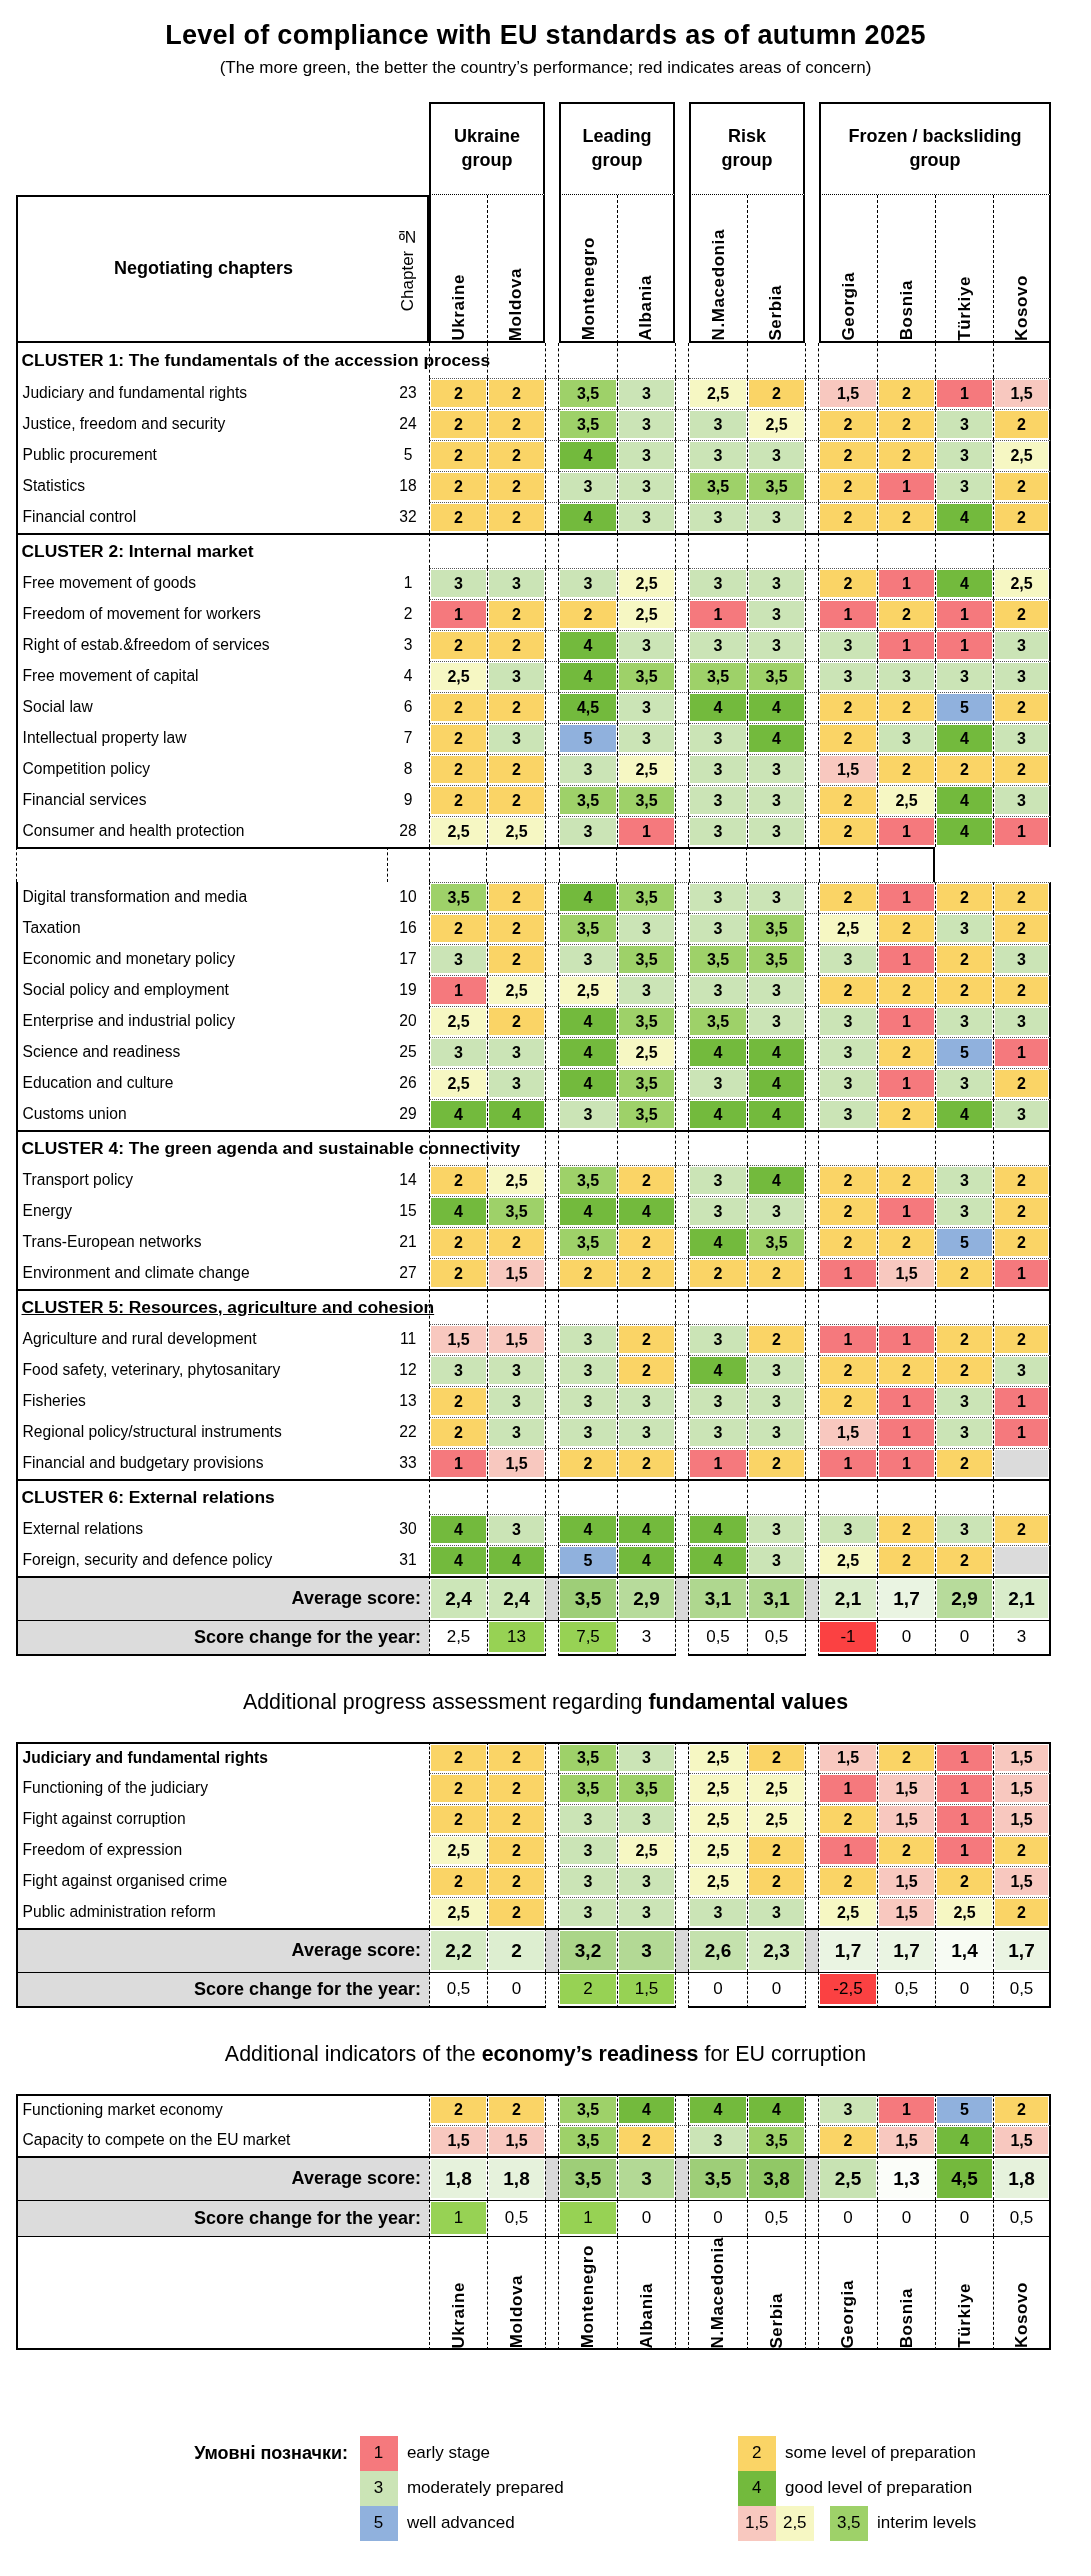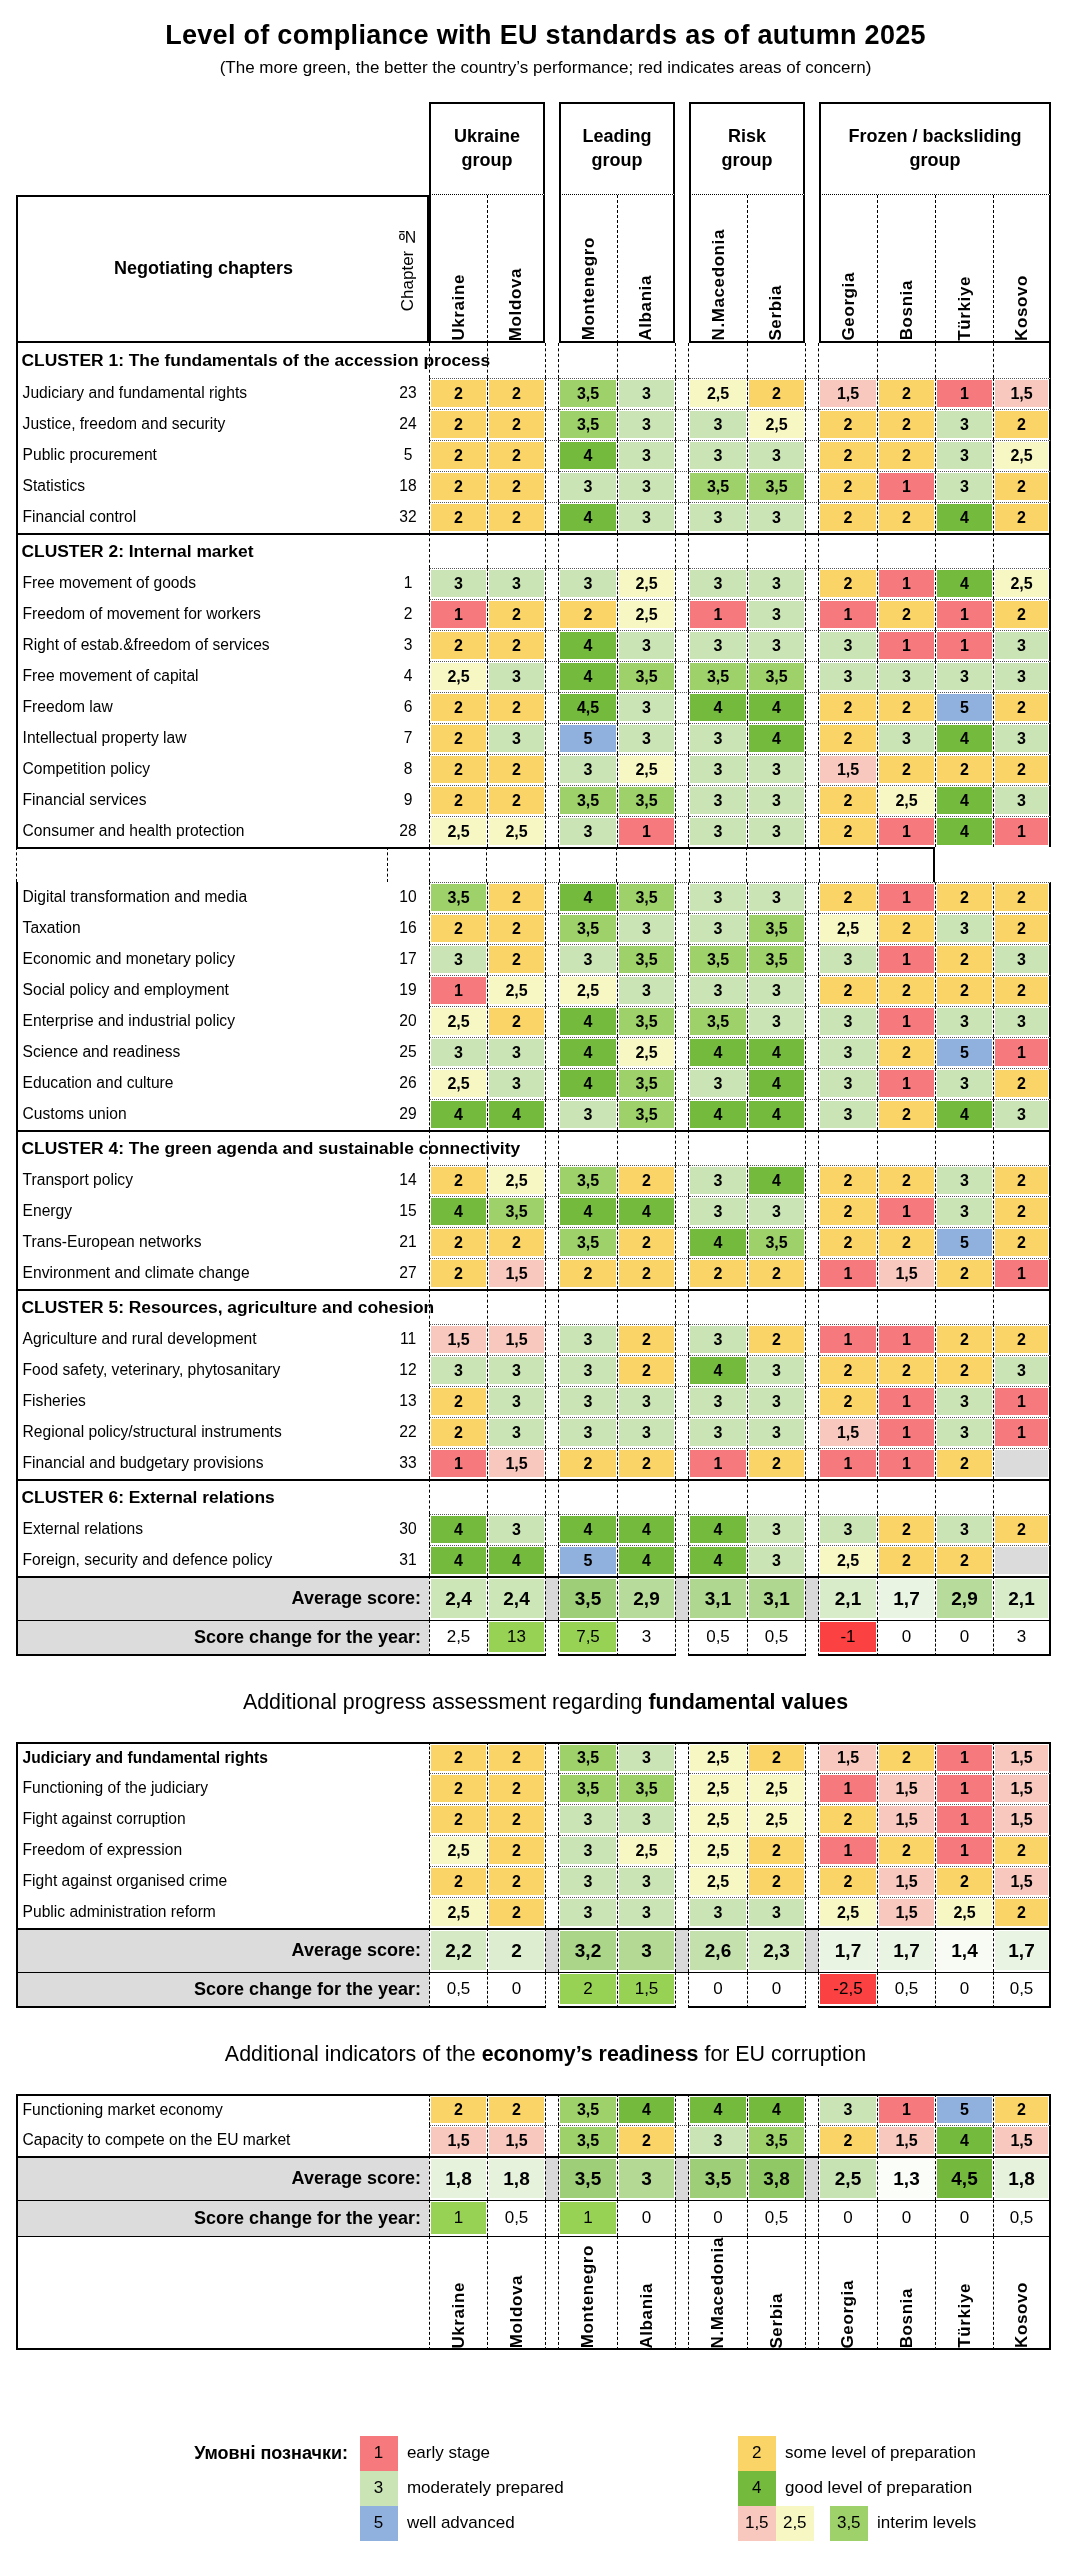--- a/index.html
+++ b/index.html
@@ -493,21 +493,21 @@
         <div class="val" style="background: rgb(203, 228, 182);">3</div>
       </div>
       <div class="c-score  bl2 hdot">
         <div class="val" style="background: rgb(203, 228, 182);">3</div>
       </div>
       <div class="c-score  bl2 hdot or">
         <div class="val" style="background: rgb(203, 228, 182);">3</div>
       </div>
     </div>
     <div class="grow" style="height: 31px;">
-      <div class="c-label ol">Freedom law</div>
+      <div class="c-label ol">Social law</div>
       <div class="c-chap">6</div>
       <div class="c-score  bl3 hdot">
         <div class="val" style="background: rgb(250, 212, 102);">2</div>
       </div>
       <div class="c-score  bl2 hdot">
         <div class="val" style="background: rgb(250, 212, 102);">2</div>
       </div>
       <div class="c-sep bl3 br3 hdot"></div>
       <div class="c-score   hdot">
         <div class="val" style="background: rgb(115, 186, 61);">4,5</div>
@@ -1152,21 +1152,21 @@
       <div class="c-score  bl2 hdot">
         <div class="val" style="background: rgb(248, 200, 191);">1,5</div>
       </div>
       <div class="c-score  bl2 hdot">
         <div class="val" style="background: rgb(250, 212, 102);">2</div>
       </div>
       <div class="c-score  bl2 hdot or">
         <div class="val" style="background: rgb(245, 121, 125);">1</div>
       </div>
     </div>
-    <div class="grow" style="height: 35px;">
+    <div class="grow" style="height: 35px; text-decoration: underline;">
       <div class="c-cluster ol ot" style="grid-column: 1 / 3;">CLUSTER 5: Resources, agriculture and cohesion</div>
       <div class="c-score  bl3 ot" style="background: rgb(255, 255, 255);"></div>
       <div class="c-score  bl2 ot" style="background: rgb(255, 255, 255);"></div>
       <div class="c-sep bl3 br3 ot"></div>
       <div class="c-score   ot" style="background: rgb(255, 255, 255);"></div>
       <div class="c-score  bl2 ot" style="background: rgb(255, 255, 255);"></div>
       <div class="c-sep bl3 br3 ot"></div>
       <div class="c-score   ot" style="background: rgb(255, 255, 255);"></div>
       <div class="c-score  bl2 ot" style="background: rgb(255, 255, 255);"></div>
       <div class="c-sep bl3 br3 ot"></div>

